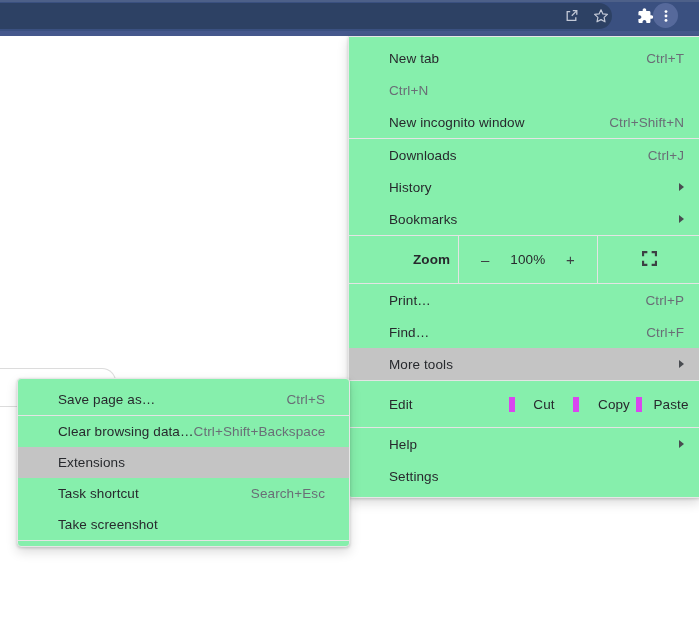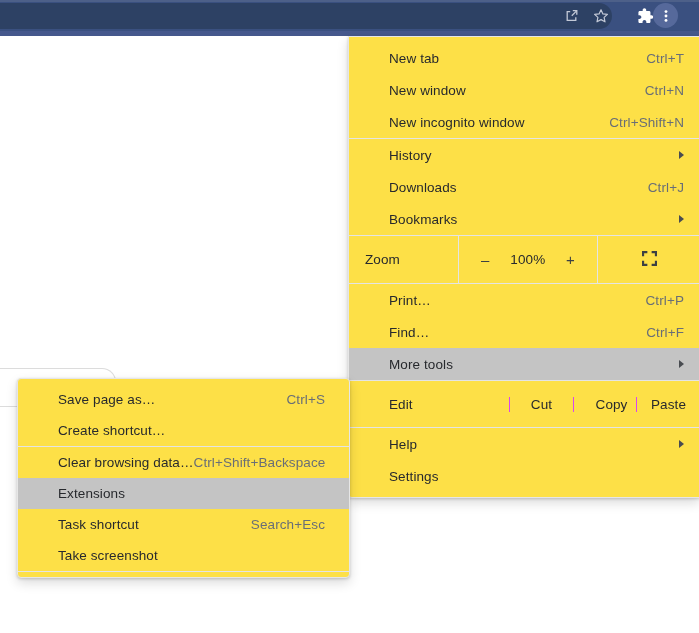--- a/index.html
+++ b/index.html
@@ -15,47 +15,47 @@
   .tb-icon{position:absolute;top:50%;transform:translateY(-50%);display:flex;align-items:center;justify-content:center;}
   .menu-circle{position:absolute;left:653px;top:3px;width:25px;height:25px;border-radius:50%;
     background:var(--circle,#56699b);display:flex;align-items:center;justify-content:center;}
   .strip{position:absolute;left:0;top:31px;width:699px;height:5px;background:var(--strip,#45588c);}
 
   
   .bg-card{position:absolute;left:-10px;top:368px;width:125px;height:37px;
     border:1px solid #dcdcdc;border-left:none;border-radius:0 14px 0 0;background:#fff;}
 
   
-  .menu{position:absolute;background:#fde047;border:1px solid #e6e6e6;
+  .menu{position:absolute;background:#86efac;border:1px solid #e6e6e6;
     box-shadow:0 1px 3px rgba(0,0,0,.18),0 5px 12px rgba(0,0,0,.14);
     font-size:13.5px;color:#27292d;letter-spacing:.1px;padding:5px 0;box-sizing:border-box;}
   .main-menu{left:348px;top:36px;width:352px;border-right:none;border-radius:0 0 0 4px;}
   .submenu{left:17px;top:378px;width:333px;border-radius:4px;}
 
   .row{height:32px;display:flex;align-items:center;padding:0 16px 0 40px;box-sizing:border-box;}
   .submenu .row{height:31px;padding:0 24px 0 40px;}
   .row .lbl{flex:1;white-space:nowrap;}
   .row .sc{color:#696e76;white-space:nowrap;}
   .row.hl{background:var(--hl,#c4c4c4);}
   .sep{height:1px;background:#e4e4e4;}
   .tri{width:0;height:0;border-left:5px solid #494c51;border-top:4px solid transparent;border-bottom:4px solid transparent;}
 
   
   .zoom-row{height:47px;display:flex;align-items:stretch;}
   .zcell{display:flex;align-items:center;box-sizing:border-box;}
-  .zc-label{width:110px;padding-left:16px;border-right:1px solid #e4e4e4;}
+  .zc-label{width:110px;padding-left:64px;border-right:1px solid #e4e4e4;font-weight:bold;}
   .zc-controls{width:139px;padding:0 22px;justify-content:space-between;border-right:1px solid #e4e4e4;}
   .zc-fullscreen{flex:1;justify-content:center;}
   .zbtn{color:#3c4043;font-size:15px;}
 
   
   .edit-row{height:46px;display:flex;align-items:center;}
   .ecell{display:flex;align-items:center;box-sizing:border-box;}
   .ec-label{width:160px;padding-left:40px;}
-  .ec-btn{justify-content:center;border-left:1px solid #d946ef;}
+  .ec-btn{justify-content:center;border-left:6px solid #d946ef;}
   .ec-cut{width:64px;}
   .ec-copy{width:63px;padding-left:13px;}
   .ec-paste{flex:1;}
 </style>
 </head>
 <body>
 
 <div class="screen" style="--bar: #3a5080; --omnibox: #2d4164; --strip: #45588c; --circle: #56699b; --hl: #c4c4c4;">
 
   <div class="topbar">
@@ -94,37 +94,36 @@
 
   <div class="bg-card"></div>
 
   <div class="menu main-menu">
 
     <div class="row">
       <span class="lbl">New tab</span>
       <span class="sc">Ctrl+T</span>
     </div>
     <div class="row">
-      <span class="lbl">New window</span>
       <span class="sc">Ctrl+N</span>
     </div>
     <div class="row">
       <span class="lbl">New incognito window</span>
       <span class="sc">Ctrl+Shift+N</span>
     </div>
 
     <div class="sep"></div>
 
     <div class="row">
-      <span class="lbl">History</span>
-      <span class="tri"></span>
-    </div>
-    <div class="row">
       <span class="lbl">Downloads</span>
       <span class="sc">Ctrl+J</span>
+    </div>
+    <div class="row">
+      <span class="lbl">History</span>
+      <span class="tri"></span>
     </div>
     <div class="row">
       <span class="lbl">Bookmarks</span>
       <span class="tri"></span>
     </div>
 
     <div class="sep"></div>
 
     <div class="zoom-row">
       <div class="zcell zc-label">
@@ -189,23 +188,20 @@
       <span class="lbl">Settings</span>
     </div>
   </div>
 
   <div class="menu submenu">
 
     <div class="row">
       <span class="lbl">Save page as…</span>
       <span class="sc">Ctrl+S</span>
     </div>
-    <div class="row">
-      <span class="lbl">Create shortcut…</span>
-    </div>
 
     <div class="sep"></div>
 
     <div class="row">
       <span class="lbl">Clear browsing data…</span>
       <span class="sc">Ctrl+Shift+Backspace</span>
     </div>
     <div class="row hl">
       <span class="lbl">Extensions</span>
     </div>

